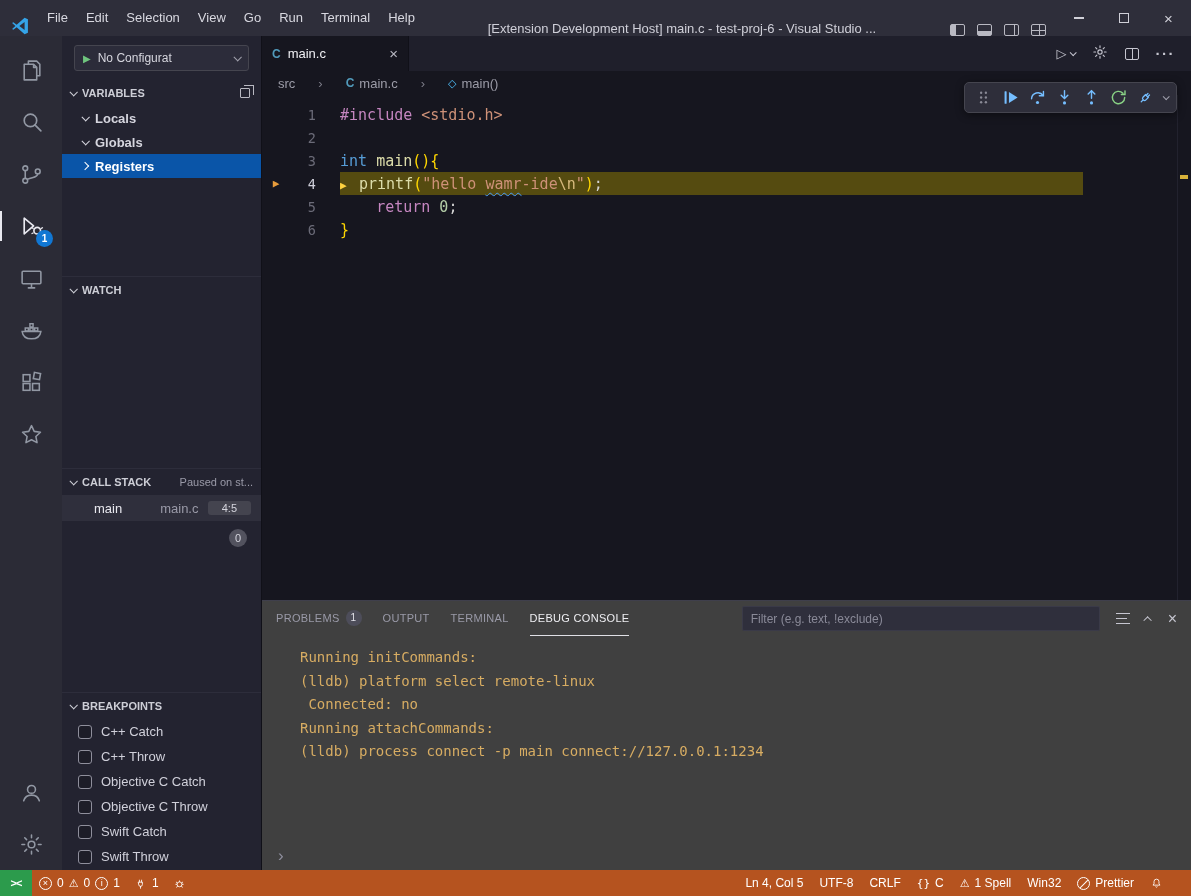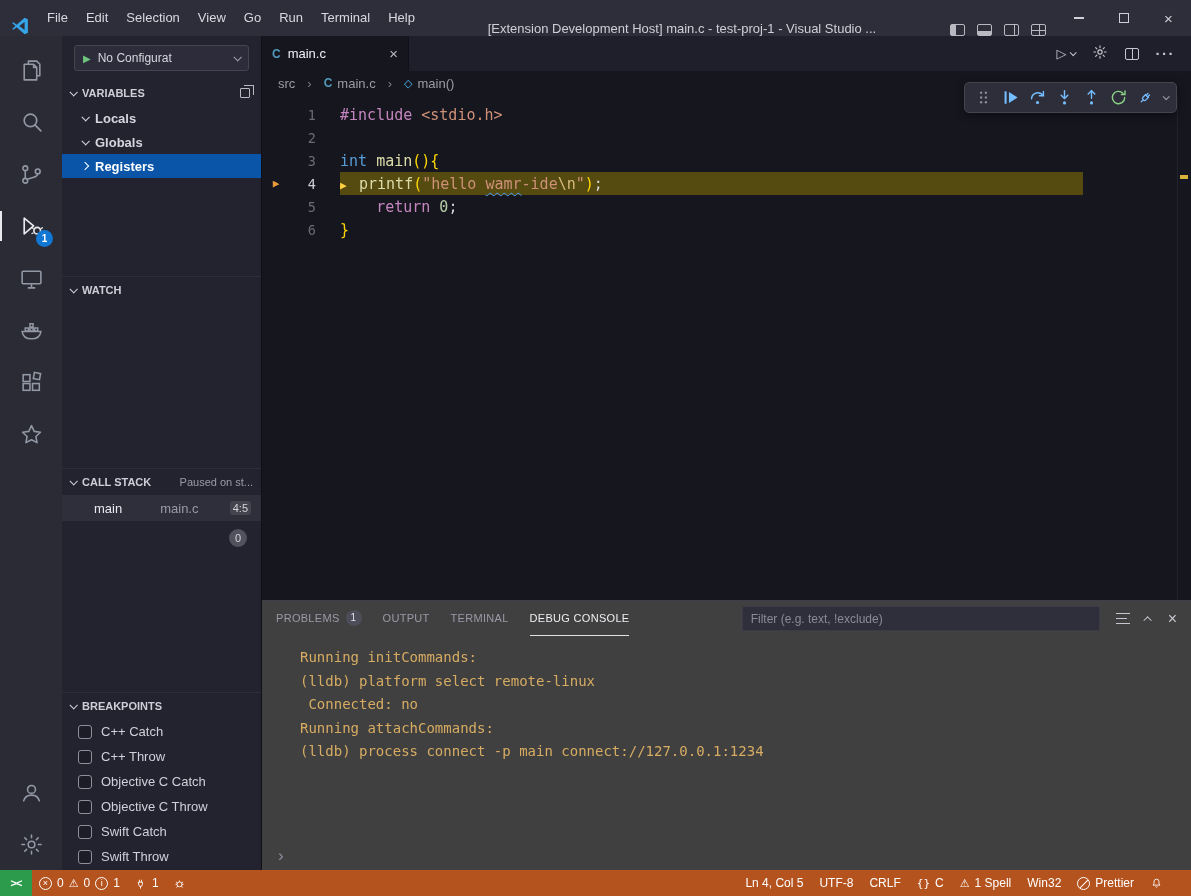--- a/index.html
+++ b/index.html
@@ -55,41 +55,41 @@
   .section-breakpoints { flex:1; }
   .section-header { height:26px; display:flex; align-items:center; gap:6px; padding:0 8px; font-size:11px; font-weight:bold; color:#cdced6; flex:none; }
   .sh-status { margin-left:auto; font-weight:normal; color:#9a9aa8; font-size:11px; }
   .copy-ico { margin-left:auto; width:10px; height:10px; border:1.2px solid #b9b9c2; border-radius:1px; position:relative; margin-right:3px; }
   .copy-ico::before { content:''; position:absolute; left:2.5px; top:-4.5px; width:9px; height:9px; border-top:1.2px solid #b9b9c2; border-right:1.2px solid #b9b9c2; }
   .tree-row { height:24px; display:flex; align-items:center; gap:7px; padding-left:20px; color:#d5d5de; font-weight:bold; font-size:13px; flex:none; }
   .tree-row.selected { background:#0a55a8; color:#fff; }
   .frame-row { height:26px; display:flex; align-items:center; background:#2f2f3c; padding:0 10px 0 32px; flex:none; }
   .frame-name { color:#e8e8ee; font-size:13px; }
   .frame-file { color:#9a9aa8; margin-left:38px; font-size:13px; }
-  .frame-pos { margin-left:auto; background:#44444f; border-radius:3px; padding:1px 3px; font-size:11px; color:#d5d5de; }
+  .frame-pos { margin-left:auto; background:#44444f; border-radius:3px; padding:1px 14px; font-size:11px; color:#d5d5de; }
   .cs-badge { width:18px; height:18px; border-radius:50%; background:#52525e; color:#d5d5de; font-size:11px; line-height:18px; text-align:center; margin:8px 14px 0 auto; flex:none; }
   .bp-row { height:25px; display:flex; align-items:center; gap:9px; padding-left:16px; flex:none; }
   .bp-checkbox { width:14px; height:14px; border:1px solid #8f8f9c; border-radius:3px; background:#1d1d28; flex:none; }
   .bp-label { font-size:13px; color:#d0d0da; }
 
   
   .editor-col { flex:1; display:flex; flex-direction:column; position:relative; background:#16161f; min-width:0; }
   .tabbar { height:35px; background:#1f1f2b; display:flex; align-items:stretch; flex:none; }
   .tab { width:147px; background:#16161f; display:flex; align-items:center; gap:7px; padding:0 10px; border-right:1px solid #101018; }
   .c-icon { color:#519aba; font-weight:bold; font-size:12px; }
   .tab-label { color:#f0f0f4; font-size:13px; }
   .tab-close { margin-left:auto; color:#b8b8c2; font-size:15px; }
   .tab-actions { margin-left:auto; display:flex; align-items:center; gap:17px; padding-right:16px; color:#c6c6d0; }
   .run-ico { display:flex; align-items:center; gap:3px; font-size:13px; }
   .tab-actions svg { width:16px; height:16px; }
   .split-ico { width:14px; height:12px; border:1.2px solid #c6c6d0; border-radius:2px; position:relative; }
   .split-ico::before { content:''; position:absolute; left:50%; top:0; bottom:0; width:1.2px; background:#c6c6d0; }
   .more-ico { letter-spacing:1.5px; font-size:15px; font-weight:bold; }
 
-  .breadcrumbs { height:24px; display:flex; align-items:center; gap:12px; padding-left:16px; font-size:13px; color:#9c9ca8; flex:none; }
+  .breadcrumbs { height:24px; display:flex; align-items:center; gap:23px; padding-left:16px; font-size:13px; color:#9c9ca8; flex:none; }
   .bc-item { display:flex; align-items:center; gap:5px; }
   .bc-sep { color:#7c7c88; }
   .sym-icon { color:#4fc1ff; font-size:11px; }
 
   .code-area { flex:1; position:relative; padding-top:8px; font-family:"DejaVu Sans Mono", monospace; font-size:15px; overflow:hidden; }
   .code-line { height:23px; display:flex; align-items:center; position:relative; }
   .gutter-marker { width:28px; text-align:center; font-size:11px; color:transparent; z-index:2; flex:none; }
   .code-line.current .gutter-marker { color:#e79c3c; }
   .gutter-num { width:26px; text-align:right; color:#6b6b78; font-size:13.5px; z-index:2; flex:none; font-family:"DejaVu Sans Mono", monospace; }
   .code-line.current .gutter-num { color:#cfcfda; }
@@ -149,21 +149,21 @@
   <div class="menu-bar">
       <div class="menu-item">File</div>
       <div class="menu-item">Edit</div>
       <div class="menu-item">Selection</div>
       <div class="menu-item">View</div>
       <div class="menu-item">Go</div>
       <div class="menu-item">Run</div>
       <div class="menu-item">Terminal</div>
       <div class="menu-item">Help</div>
     </div>
-  <div class="window-title">[Extension Development Host] main.c - test-proj-1 - Visual Studio ...</div>
+  <div class="window-title">[Extension Development Host] main.c - test-proj-6 - Visual Studio ...</div>
   <div class="win-layout-icons">
     <span class="wl-icon left-fill"></span>
     <span class="wl-icon bottom-fill"></span>
     <span class="wl-icon right-line"></span>
     <span class="wl-icon quad"></span>
   </div>
   <div class="win-controls">
     <div class="win-btn">
         <span class="min-glyph"></span>
       </div>

